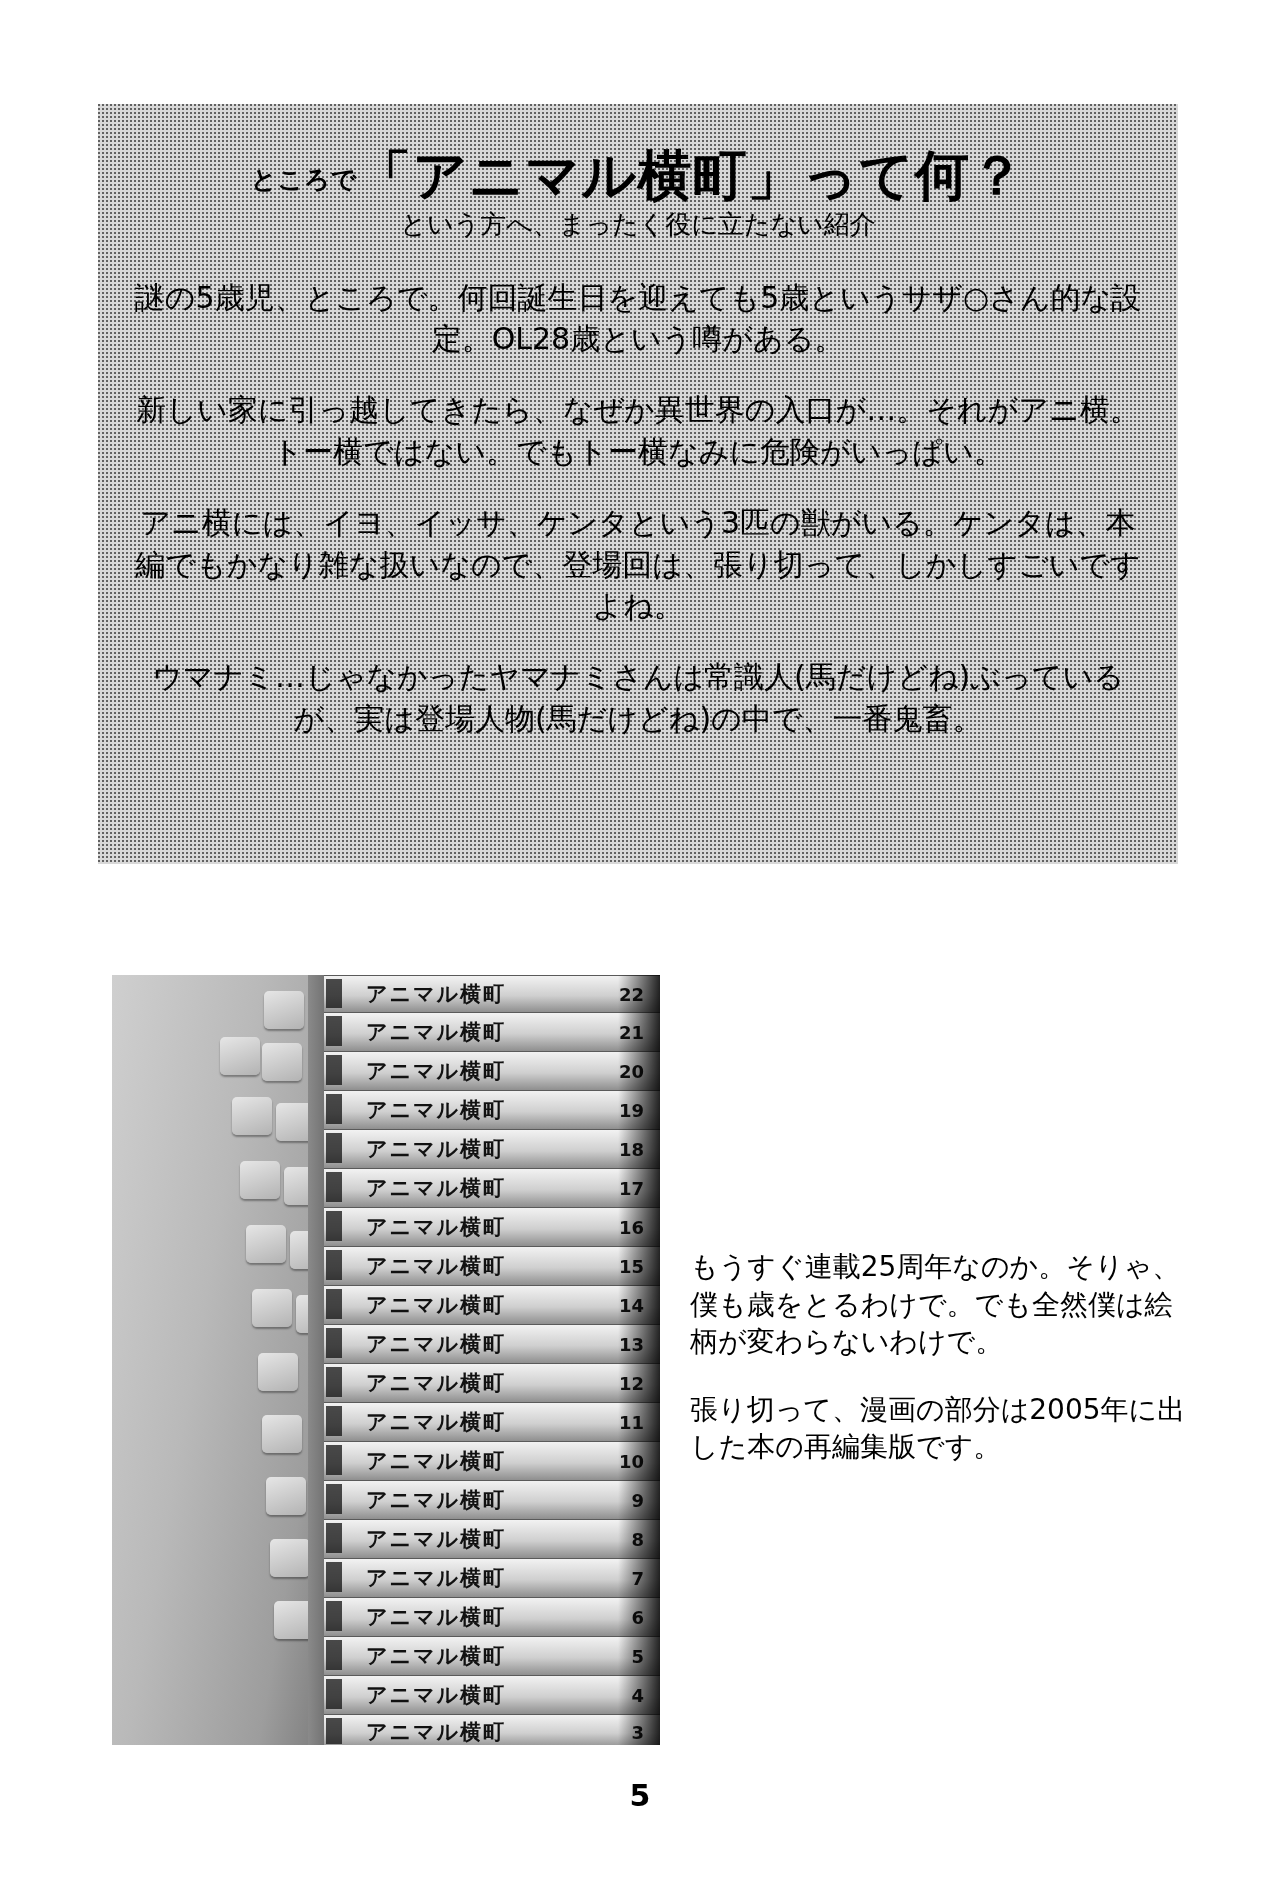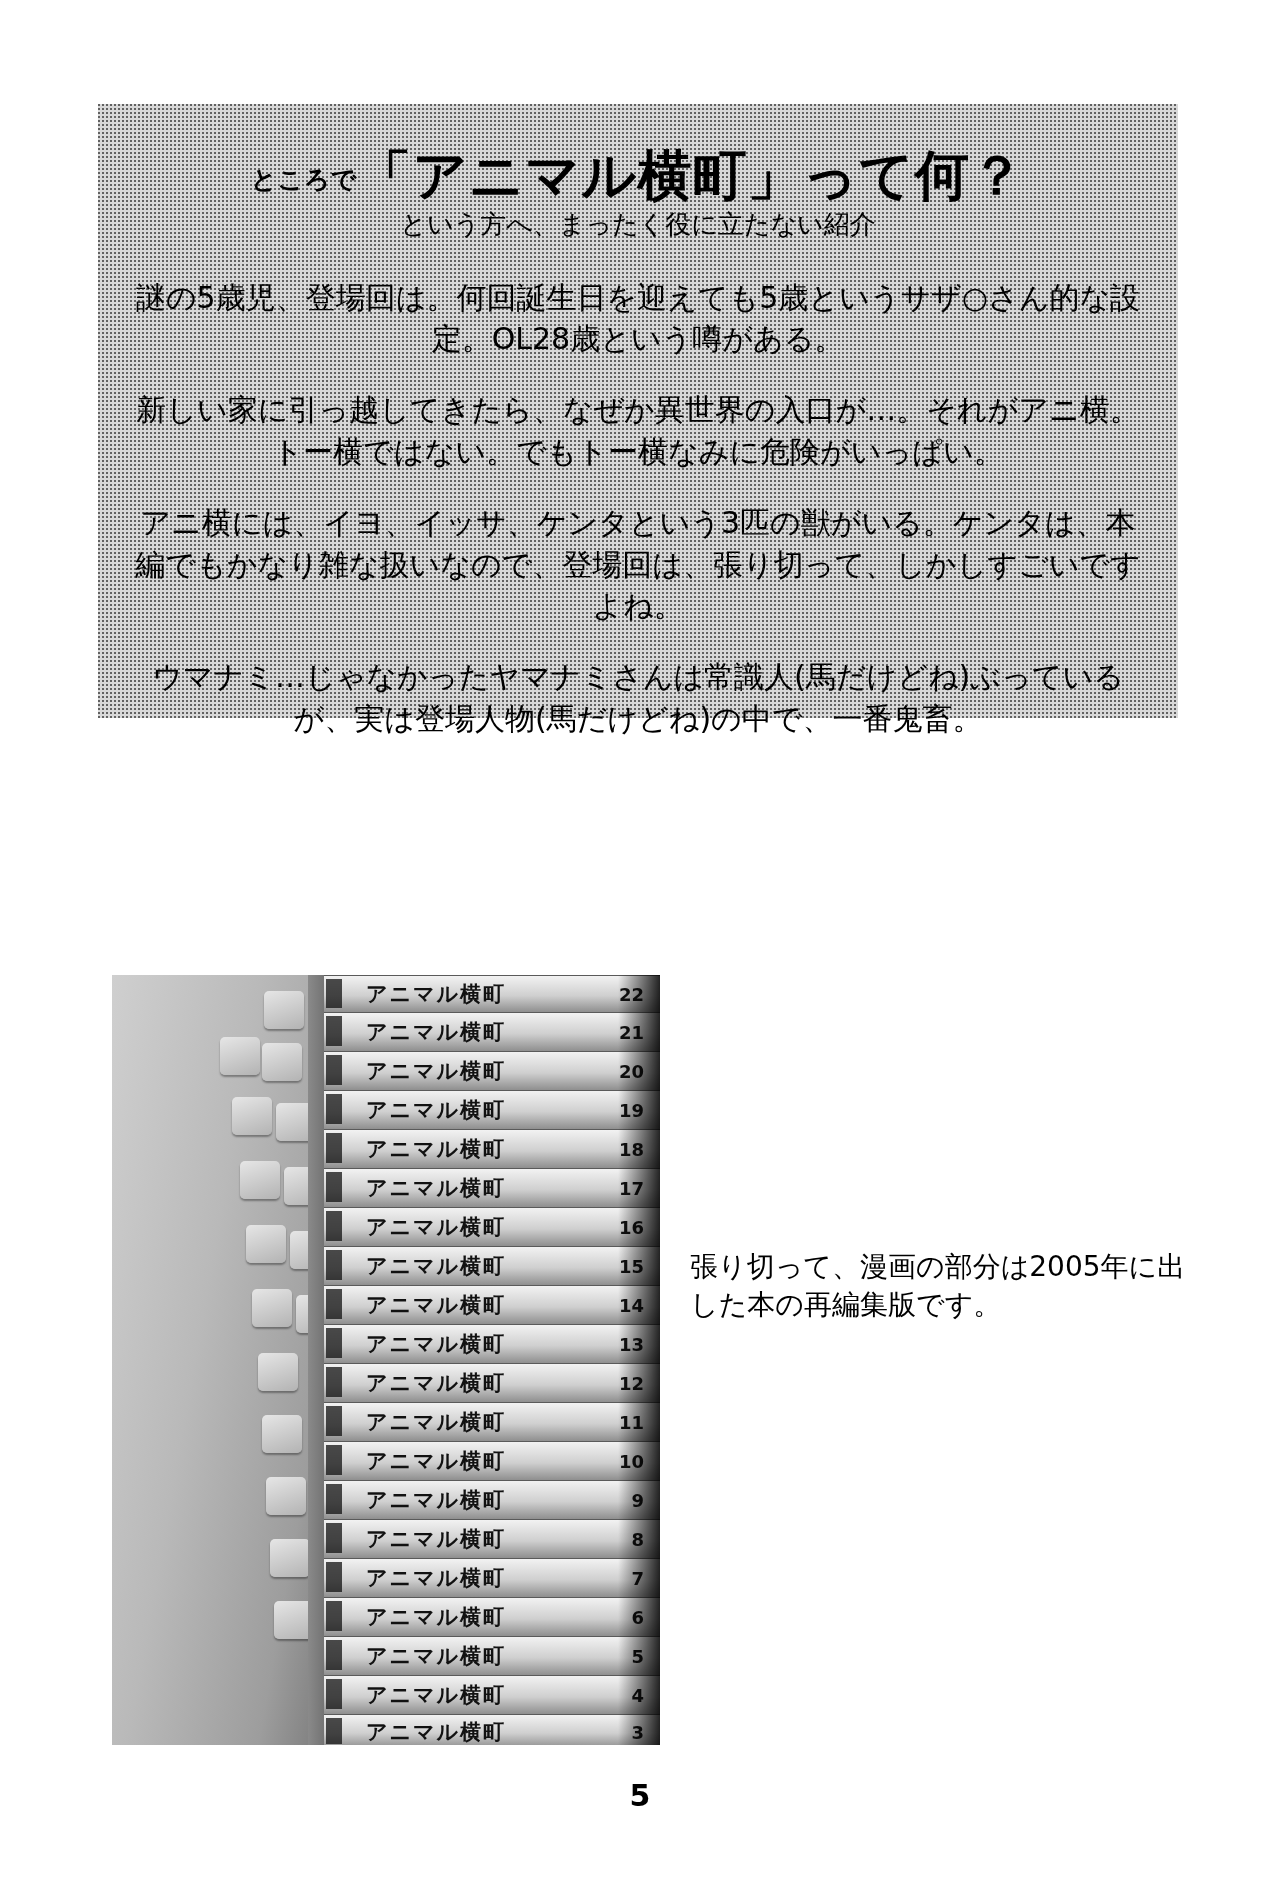--- a/index.html
+++ b/index.html
@@ -15,21 +15,21 @@
     color: #000;
     overflow: hidden;
   }
 
   
   #intro-panel {
     position: absolute;
     left: 98px;
     top: 104px;
     width: 1080px;
-    height: 614px;
+    height: 760px;
     background-color: #d8d8d8;
     background-image:
       radial-gradient(circle at 1px 1px, rgba(0,0,0,0.55) 1.1px, rgba(0,0,0,0) 1.3px);
     background-size: 4px 4px;
     box-sizing: border-box;
     padding: 24px 30px;
     text-align: center;
   }
 
   #intro-panel .headline {
@@ -180,21 +180,21 @@
 </style>
 </head>
 <body>
 
 <div id="intro-panel">
   <div class="headline">
     <span class="small-pre">ところで</span><span class="big">「アニマル横町」って何？</span>
   </div>
   <div class="sub">という方へ、まったく役に立たない紹介</div>
 
-  <p class="para">謎の5歳児、登場回は。何回誕生日を迎えても5歳というサザ○さん的な設定。OL28歳という噂がある。</p>
+  <p class="para">謎の5歳児、ところで。何回誕生日を迎えても5歳というサザ○さん的な設定。OL28歳という噂がある。</p>
   <p class="para">新しい家に引っ越してきたら、なぜか異世界の入口が…。それがアニ横。トー横ではない。でもトー横なみに危険がいっぱい。</p>
   <p class="para">アニ横には、イヨ、イッサ、ケンタという3匹の獣がいる。ケンタは、本編でもかなり雑な扱いなので、登場回は、張り切って、しかしすごいですよね。</p>
   <p class="para">ウマナミ…じゃなかったヤマナミさんは常識人(馬だけどね)ぶっているが、実は登場人物(馬だけどね)の中で、一番鬼畜。</p>
 </div>
 
 <div id="photo">
   <div class="kb">
     <div class="key" style="left:152px; top:16px;"></div>
     <div class="key" style="left:108px; top:62px;"></div>
     <div class="key" style="left:150px; top:68px;"></div>
@@ -313,16 +313,17 @@
     <div class="spine" style="top:739px; height:33px;">
         <span class="tag"></span>
         <span class="title">アニマル横町</span>
         <span class="vol">3</span>
       </div>
   </div>
   <div class="darkband"></div>
 </div>
 
 <div id="side-text">
+  <p>もうすぐ連載25周年なのか。そりゃ、僕も歳をとるわけで。でも全然僕は絵柄が変わらないわけで。</p>
   <p>張り切って、漫画の部分は2005年に出した本の再編集版です。</p>
 </div>
 
 <div id="page-number">5</div>
 
 </body></html>

